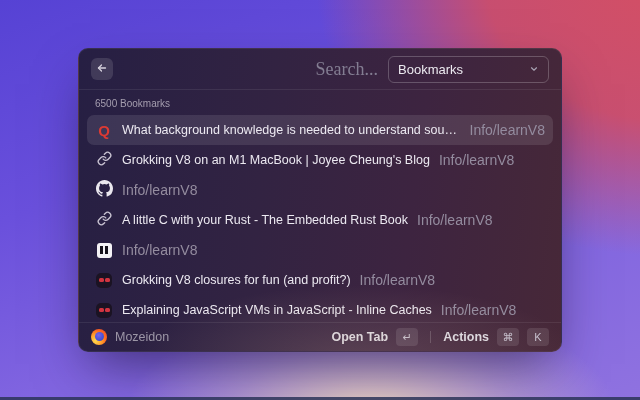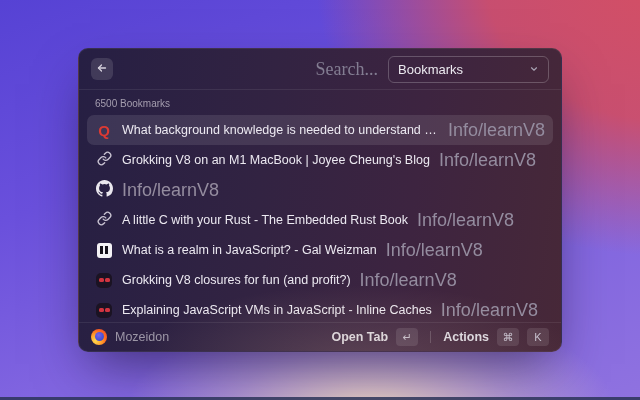--- a/index.html
+++ b/index.html
@@ -57,21 +57,21 @@
   .row {
     height:30px; border-radius:7px; display:flex; align-items:center;
     gap:9px; padding:0 8px; cursor:pointer;
   }
   .row.selected { background:rgba(255,255,255,0.10); }
   .icon { width:18px; height:18px; flex:0 0 auto; display:flex; align-items:center; justify-content:center; }
   .title {
     font-size:12.5px; color:#ece9f1; font-weight:500;
     white-space:nowrap; overflow:hidden; text-overflow:ellipsis; flex:0 1 auto;
   }
-  .subtitle { font-size:18px; color:#948c9f; white-space:nowrap; flex:0 0 auto; }
+  .subtitle { font-size:14px; color:#948c9f; white-space:nowrap; flex:0 0 auto; }
   
   .ic-q { color:#dc3a33; font-weight:700; font-size:15px; line-height:1; }
   .ic-link svg { width:15px; height:15px; color:#c8c2d1; }
   .ic-gh svg { width:17px; height:17px; fill:#eae7ee; }
   .ic-pause {
     width:15px; height:15px; background:#f4f2f6; border-radius:3px;
     display:flex; align-items:center; justify-content:center; gap:2.5px;
   }
   .ic-pause i { width:2.5px; height:8px; background:#15111b; }
   .ic-gog {
@@ -160,21 +160,20 @@
     <span class="title">A little C with your Rust - The Embedded Rust Book</span>
     <span class="subtitle">Info/learnV8</span>
   </div>
       <div class="row">
     <span class="icon">
           <span class="ic-pause">
             <i></i>
             <i></i>
           </span>
         </span>
-    <span class="title">What is a realm in JavaScript? - Gal Weizman</span>
     <span class="subtitle">Info/learnV8</span>
   </div>
       <div class="row">
     <span class="icon">
           <span class="ic-gog">
             <i></i>
             <i></i>
           </span>
         </span>
     <span class="title">Grokking V8 closures for fun (and profit?)</span>

